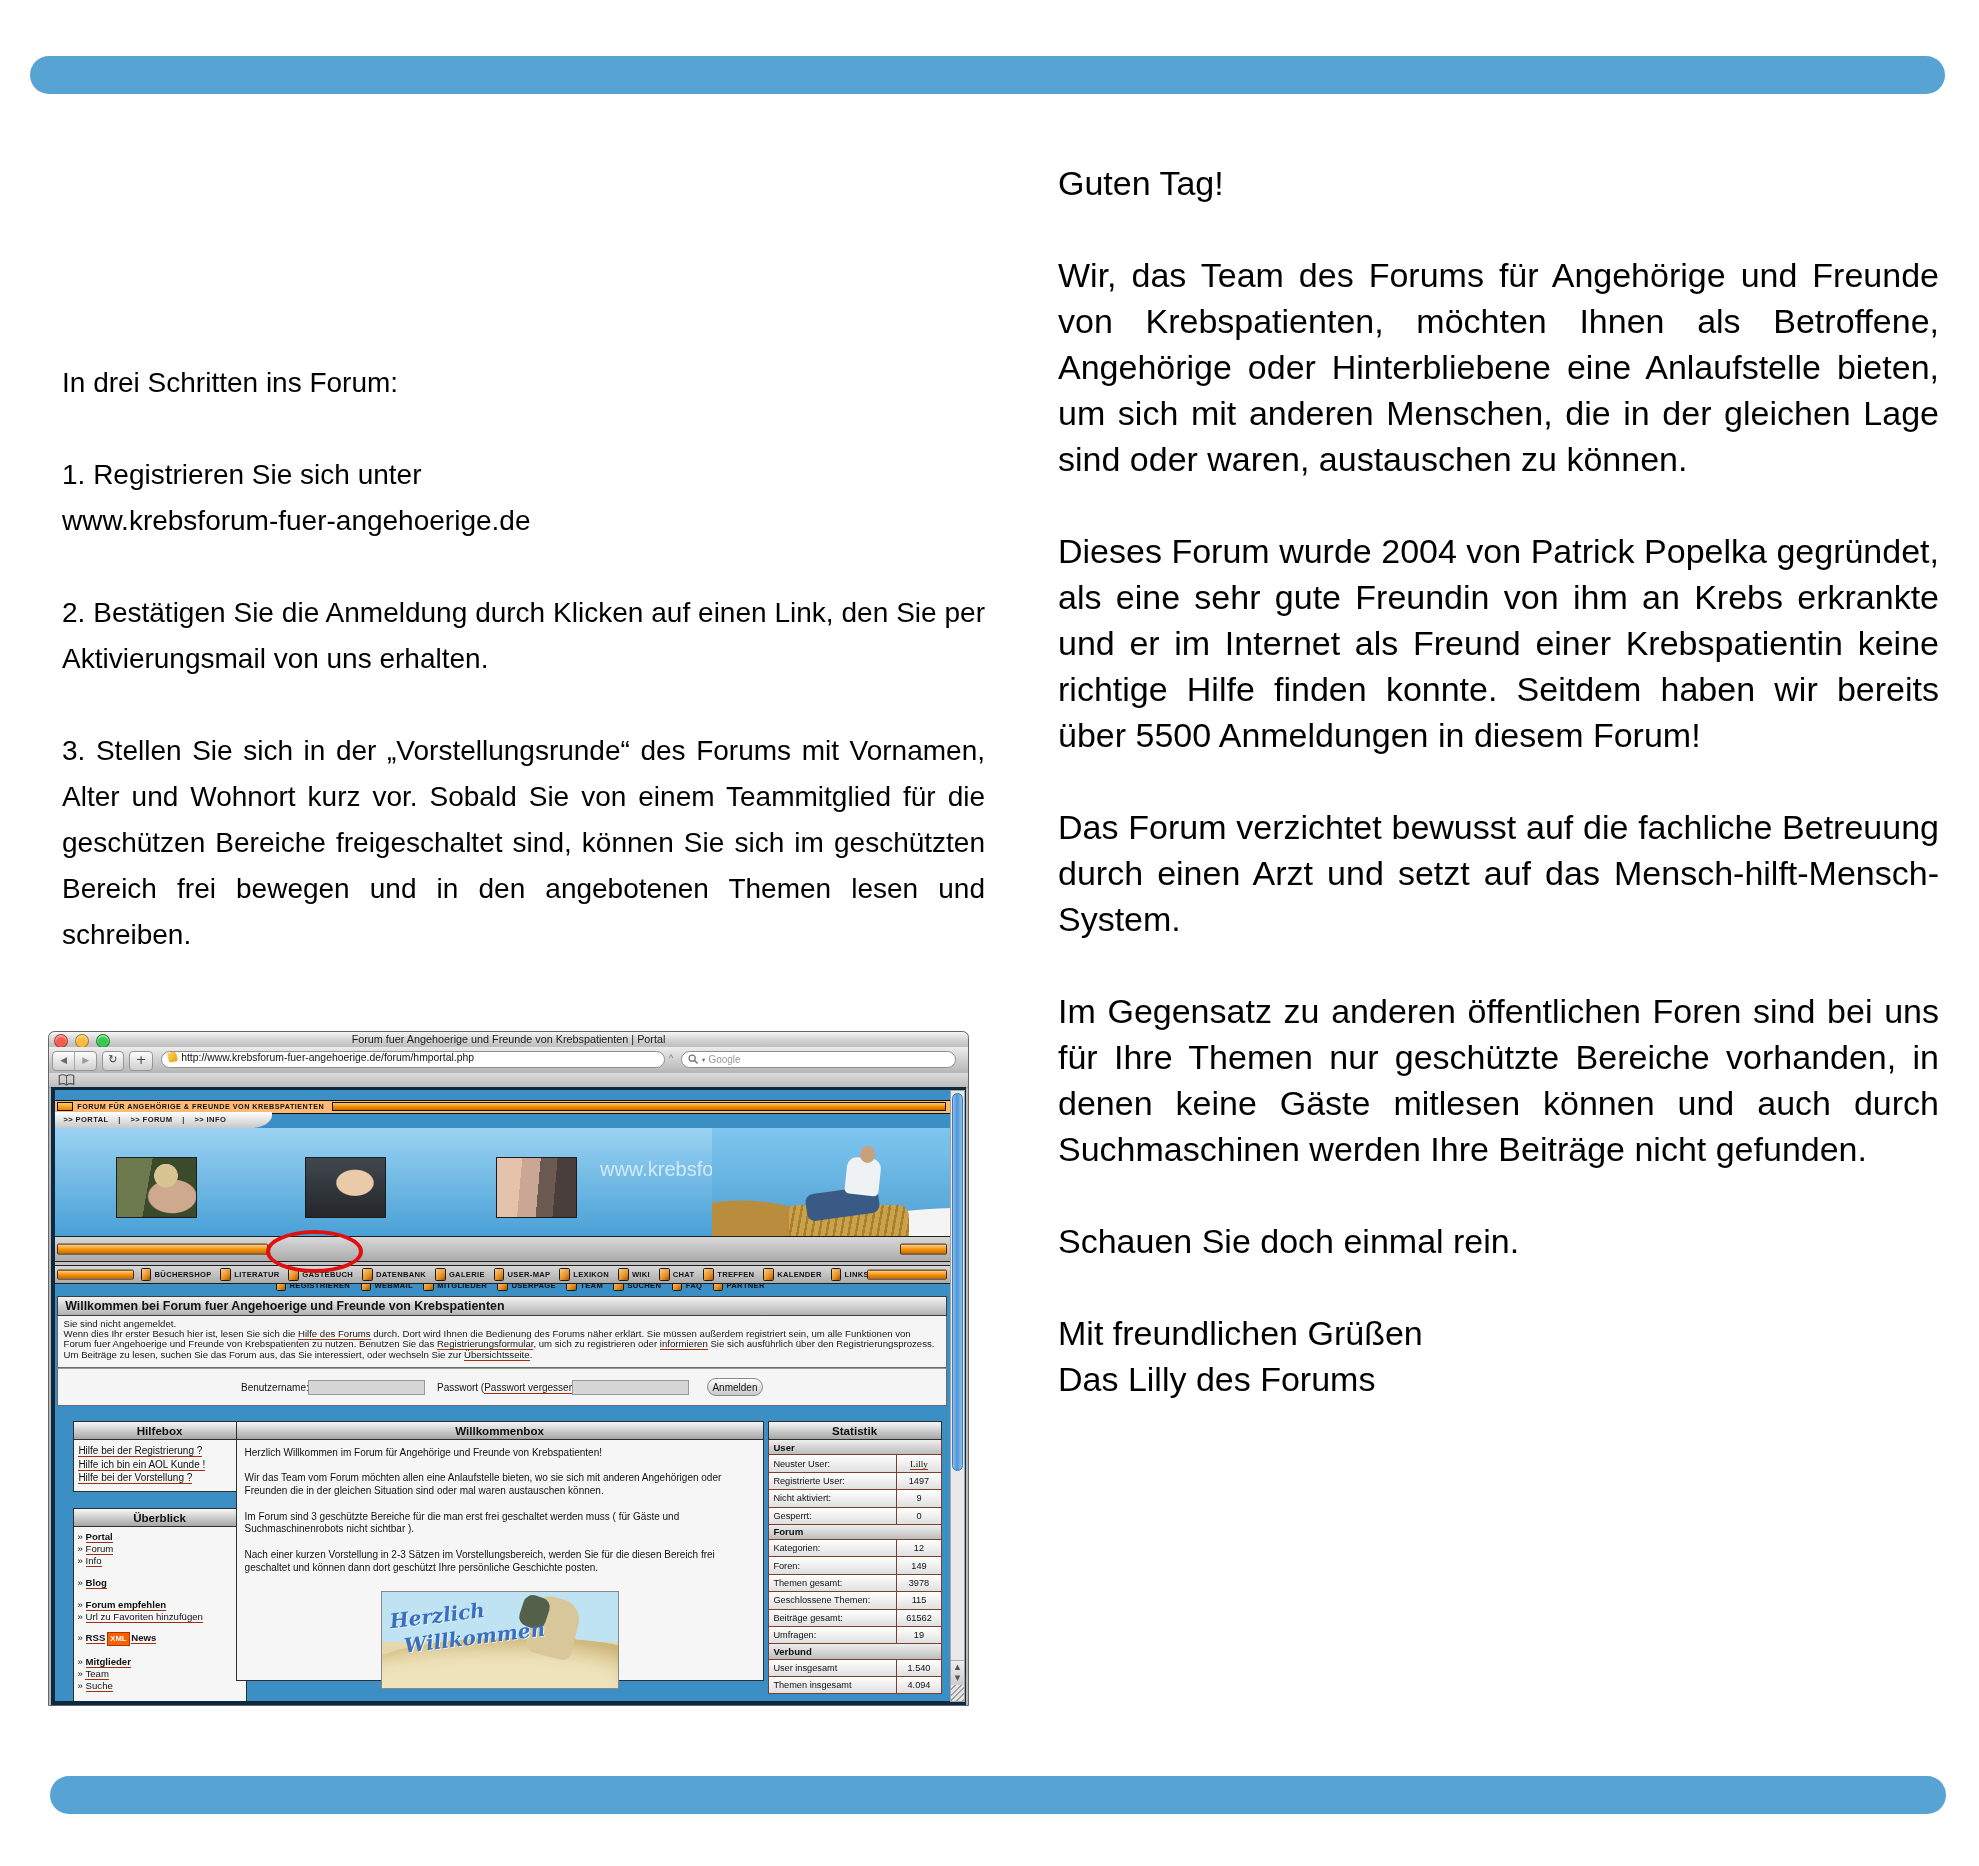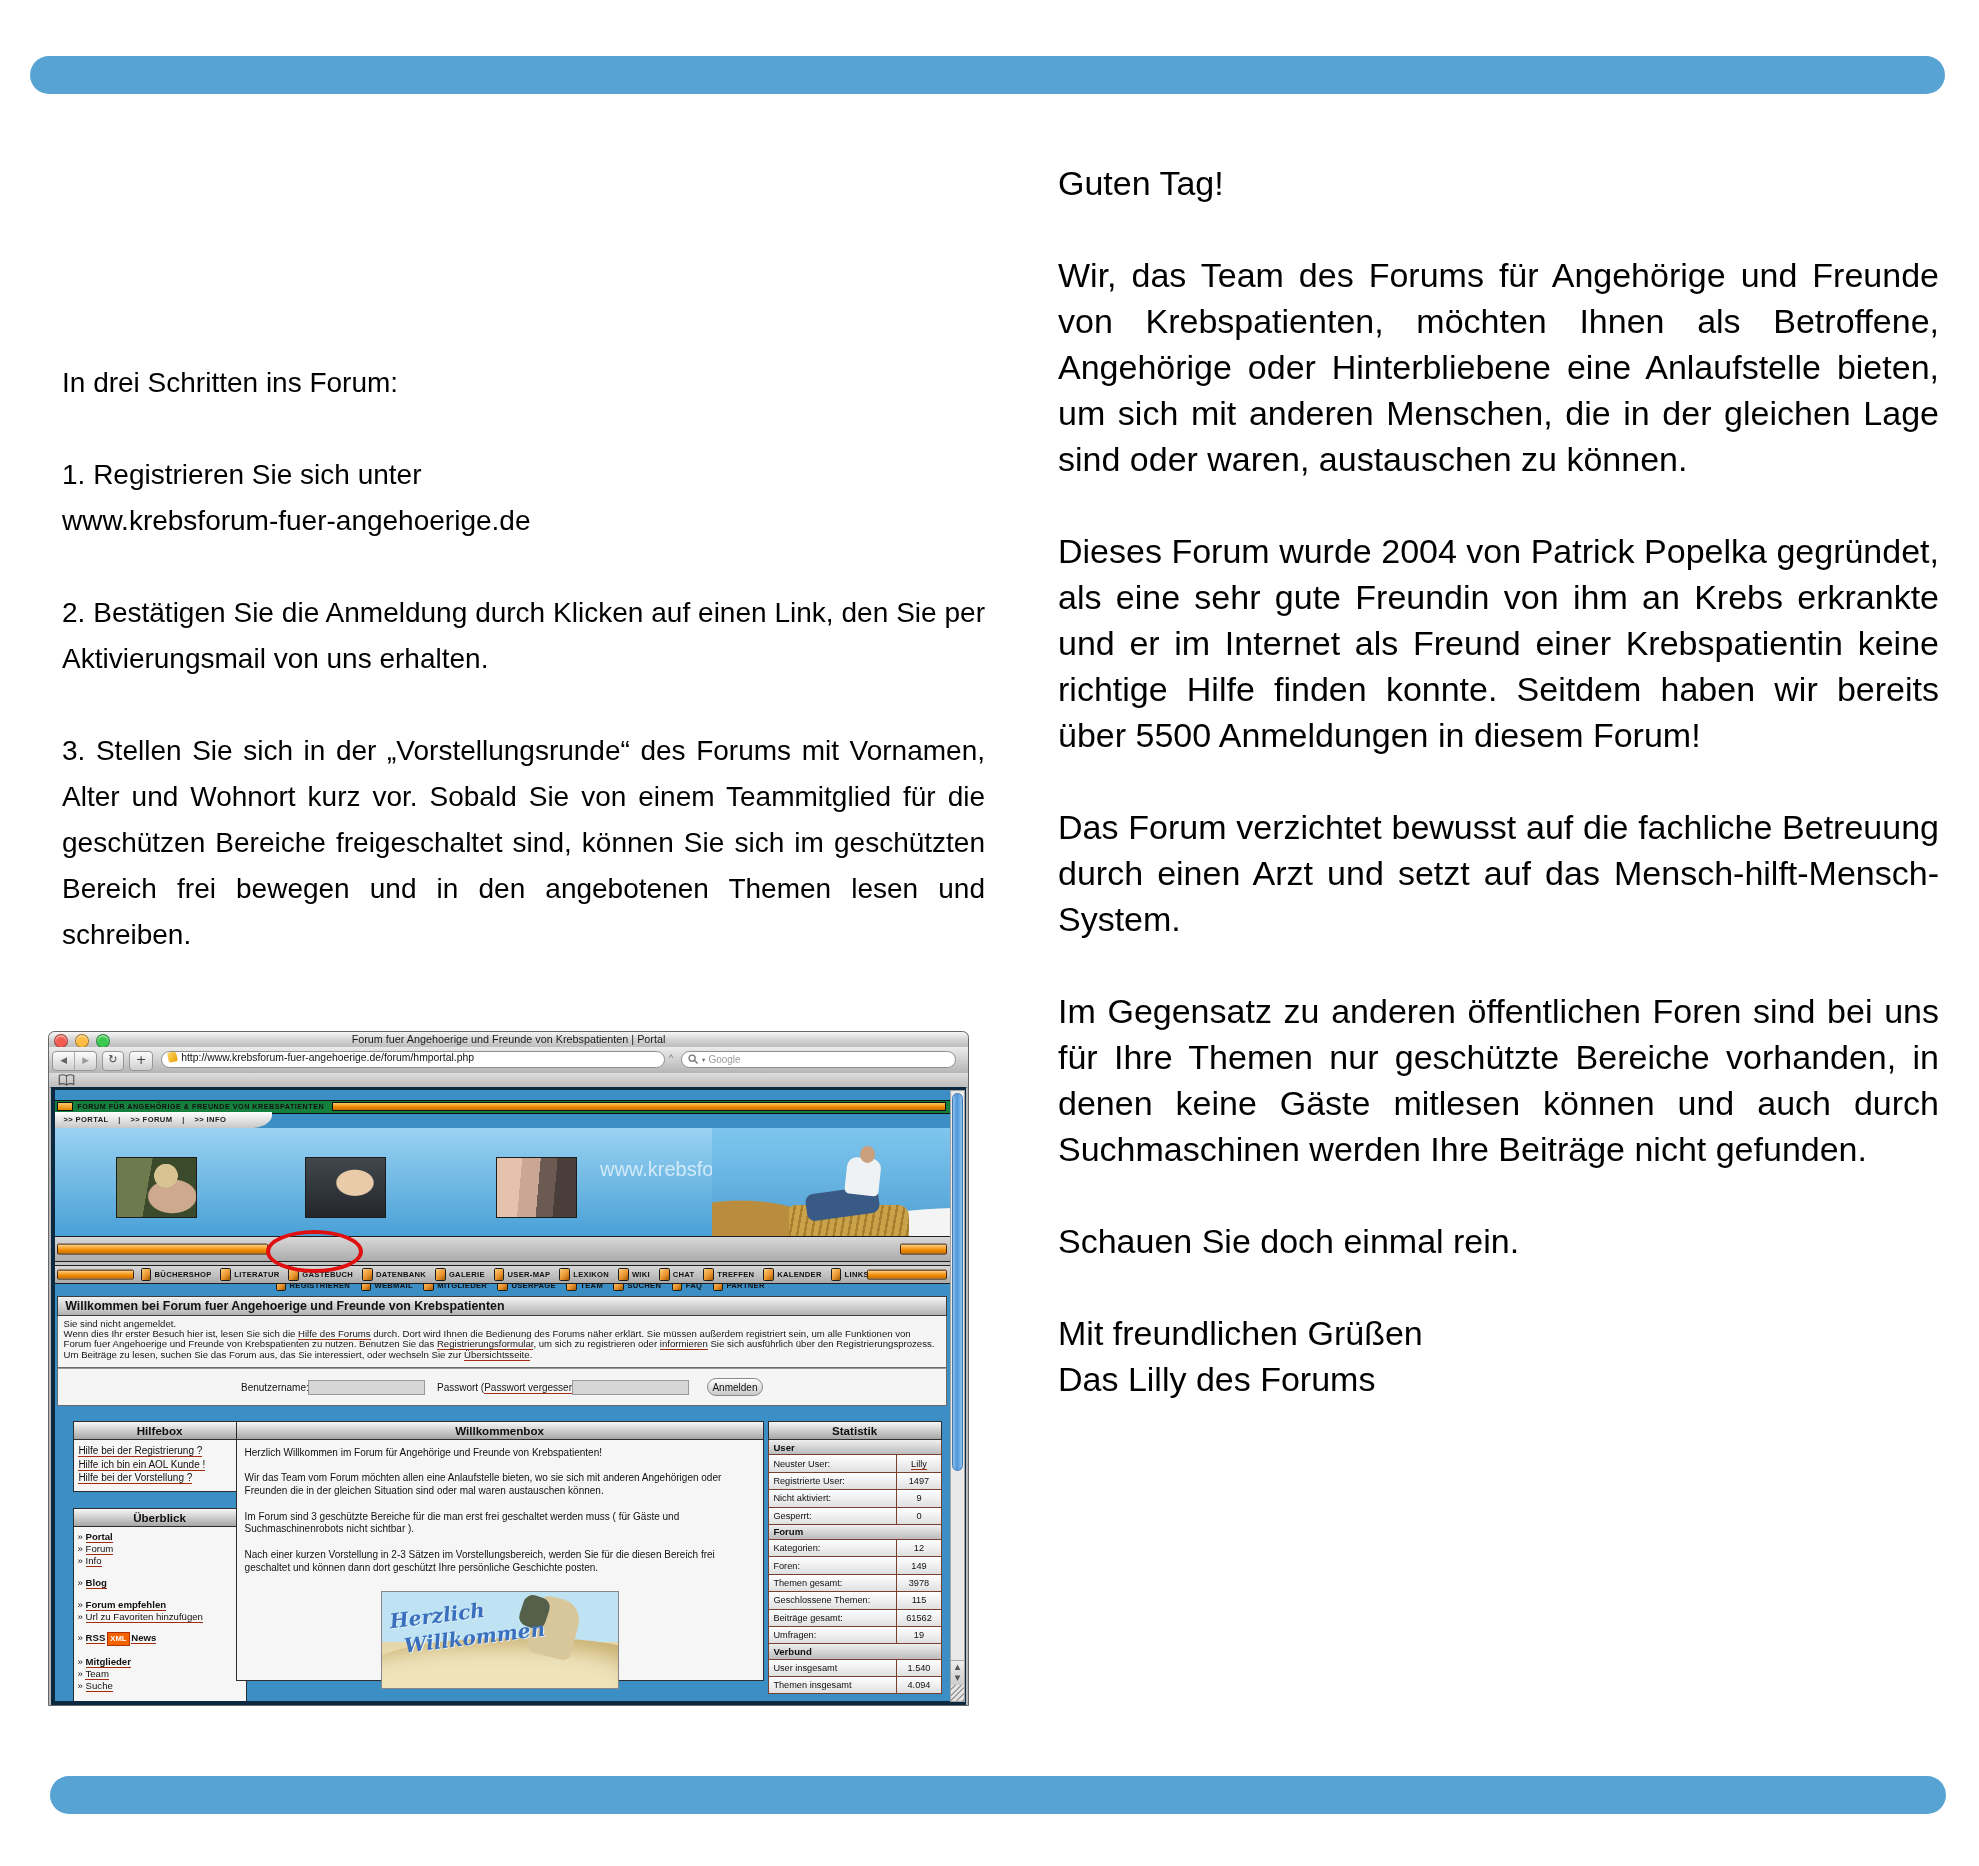--- a/index.html
+++ b/index.html
@@ -69,21 +69,21 @@
            border:0.8px solid #a5a5a5;box-sizing:border-box;}
   .sthumb{position:absolute;left:0.8px;top:1.6px;width:11.2px;height:62%;border-radius:6.4px;
           background:linear-gradient(90deg,#8fc1ec,#4b95da 45%,#8fc1ec);border:0.8px solid #4077ad;box-sizing:border-box;}
   .sarrows{position:absolute;left:0;right:0;bottom:16px;height:24px;background:linear-gradient(#eee,#ccc);
            border-top:0.8px solid #aaa;text-align:center;font-family:"DejaVu Sans", sans-serif;}
   .sarrow{display:block;font-size:7.2px;color:#555;line-height:11.2px;}
   .sgrip{position:absolute;left:0;right:0;bottom:0;height:16px;
          background:repeating-linear-gradient(135deg,#e5e5e5 0 2.4px,#9e9e9e 2.4px 4px);}
 
   
-  .masthead{position:absolute;left:0;top:9.6px;right:0;height:12px;background:#15803d;
+  .masthead{position:absolute;left:0;top:9.6px;right:0;height:12px;background:#fdba74;
             border-top:1.6px solid #111;border-bottom:1.6px solid #111;display:flex;align-items:center;}
   .m-block{width:13.6px;height:7.2px;margin:0 4.8px 0 2.4px;background:linear-gradient(#ffc96a,#e88500);
            border:0.8px solid #111;flex:none;}
   .m-title{font-size:7.2px;font-weight:bold;letter-spacing:0.5px;color:#101010;white-space:nowrap;}
   .m-bar{flex:1;height:7.2px;margin:0 4.8px 0 8px;background:linear-gradient(#ffc96a,#f08a00 55%,#c96f00);
          border:0.8px solid #111;}
   .navstrip{position:absolute;left:0;top:21.5px;width:217px;height:16px;
             background:linear-gradient(#ffffff,#c7c7c7);border-bottom-right-radius:21px 12.8px;}
   .navstrip-inner{padding:3.2px 0 0 8.8px;font-size:7.6px;font-weight:bold;letter-spacing:0.4px;color:#1c1c1c;white-space:nowrap;}
   .nav-sep{margin:0 7.2px;color:#333;}
@@ -182,21 +182,21 @@
             border-radius:9.6px;transform:rotate(18deg);}
   .wimg-text{position:absolute;left:9.6px;top:8px;transform:rotate(-7deg);
              font-family:"DejaVu Serif", serif;font-style:italic;font-weight:bold;
              color:#3a6fbe;font-size:20px;line-height:25.5px;text-shadow:0.8px 0.8px 0 #e8f4fb;}
   .st-sec{background:linear-gradient(#efefef,#bdbdbd);border:0.8px solid #7b3f2f;border-top:none;
           font-size:9.6px;font-weight:bold;padding:1.6px 4.8px;color:#101010;}
   .st-row{display:flex;border:0.8px solid #7b3f2f;border-top:none;
           background:linear-gradient(#ffffff,#e0e0e0);font-size:9.2px;color:#101010;}
   .st-l{flex:1;padding:3.2px 4.8px;border-right:0.8px solid #7b3f2f;}
   .st-v{width:40px;text-align:center;padding:3.2px 1.6px;}
-  .st-v .vlink{border-bottom:0.8px solid #a22b10;}
+  .st-v .vlink{border-bottom:0.8px solid #a22b10;font-family:Liberation Serif, serif;}
 </style>
 </head>
 <body>
 
 <div class="canvas">
 
   <div class="bar bar-top"></div>
   <div class="bar bar-bottom"></div>
 
   <div class="col-left">

